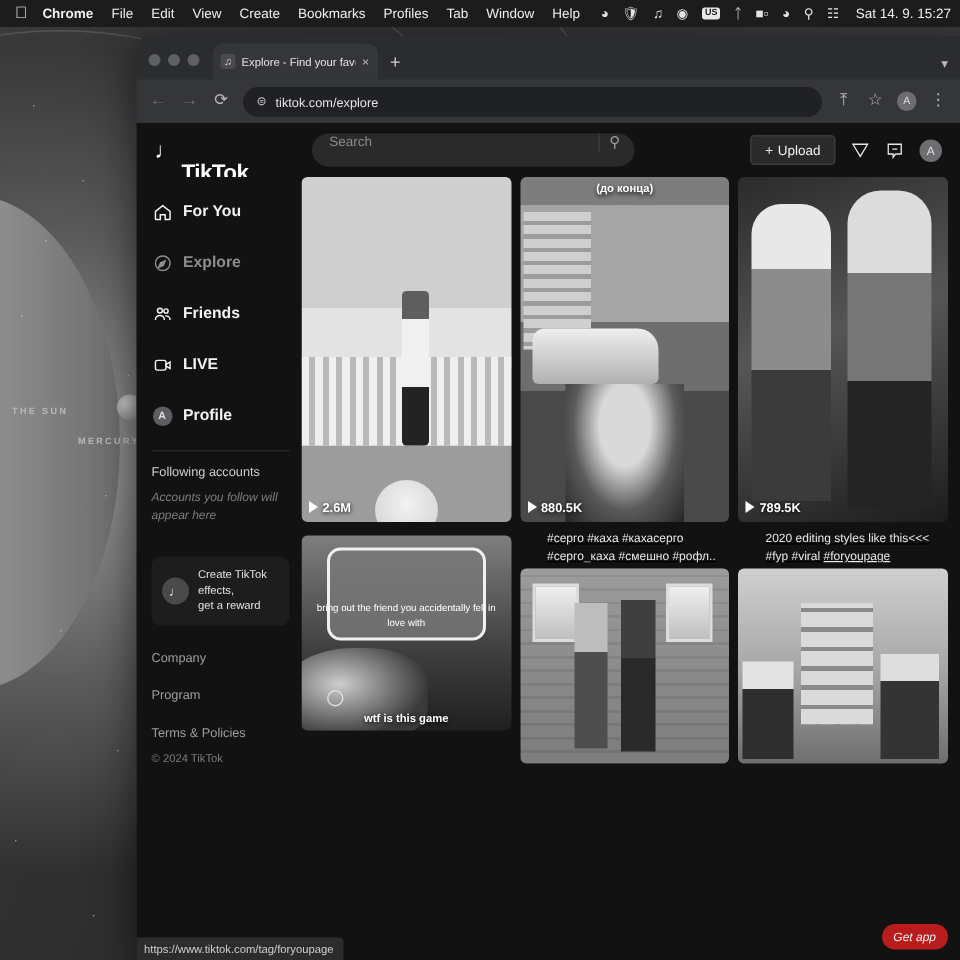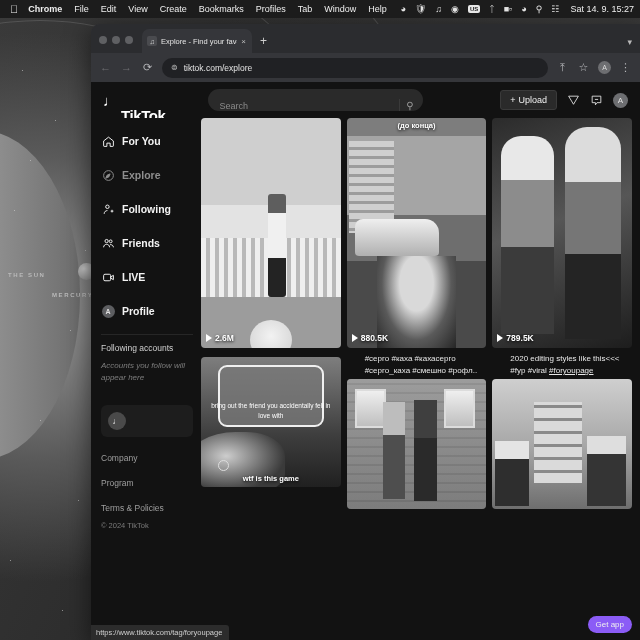--- a/index.html
+++ b/index.html
@@ -114,21 +114,21 @@
   .page { position:relative; height:558px; background:#121212; overflow:hidden; }
   .tt-header {
     height:36px; background:#121212; display:flex; align-items:center;
     padding:0 12px; gap:10px;
   }
   .tt-logo { display:flex; align-items:center; gap:3px; }
   .tt-note { font-size:15px; color:#fff; line-height:1; }
   .tt-logo-text { font-size:15px; font-weight:700; color:#fff; letter-spacing:-.4px;margin-top:31px; }
   .search-wrap {
     width:215px; height:22px; background:#2a2a2a; border-radius:44px;
-    display:flex; align-items:flex-end; padding:0 4px 0 12px; margin-left:32px;
+    display:flex; align-items:flex-start; padding:0 4px 0 12px; margin-left:32px;
   }
   .search-input {
     flex:1; background:transparent; border:0; outline:0;
     color:#e6e6e6; font-size:9px; font-family:inherit;
   }
   .search-input::placeholder { color:#8a8a8a; }
   .search-divider { width:1px; height:12px; background:#3a3a3a; margin-right:6px; }
   .search-icon { color:#9c9c9c; font-size:10px; padding-right:5px; }
   .hdr-right { margin-left:auto; display:flex; align-items:center; gap:10px; }
   .upload-btn {
@@ -175,21 +175,21 @@
   }
   .promo-text { font-size:7.5px; color:#e2e2e2; line-height:1.4; }
   .sb-links { margin-top:16px; display:flex; flex-direction:column; gap:15px; }
   .sb-link { font-size:8.5px; color:#9e9e9e; }
   .sb-copy { font-size:7.5px; color:#7a7a7a; margin-top:8px; }
 
   
   .grid-area { flex:1; background:#121212; padding:0 8px 0 0; overflow:hidden; }
   .grid { display:flex; gap:6px; }
   .col { flex:1; display:flex; flex-direction:column; gap:4px; }
-  .vcard { display:flex; flex-direction:column; }
+  .vcard { display:flex; flex-direction:column;text-decoration:underline; }
   .thumb {
     position:relative; width:100%; height:230px; border-radius:4px; overflow:hidden;
     background:#2a2a2a;
   }
   .thumb.short { height:130px; }
   .views {
     position:absolute; left:5px; bottom:5px; display:flex; align-items:center; gap:3px;
     color:#fff; font-size:8.5px; font-weight:700; text-shadow:0 1px 3px rgba(0,0,0,.9);
   }
   .play-tri {
@@ -297,23 +297,24 @@
   }
   .art6 .ppl {
     position:absolute; left:2%; bottom:2%; width:24%; height:50%;
     background:linear-gradient(#e4e4e4 0 28%, #2e2e2e 28% 100%);
   }
   .art6 .ppl2 {
     position:absolute; right:4%; bottom:2%; width:28%; height:54%;
     background:linear-gradient(#dedede 0 26%, #343434 26% 100%);
   }
   .getapp {
-    position:absolute; right:8px; bottom:7px; background:#8b5cf6;
+    position:absolute; right:8px; bottom:7px; background:#b91c1c;
     color:#f0f0f0; font-size:8px; padding:4px 8px; border-radius:12px;
     z-index:5;
+    font-style:italic;
   }
 
   
   .statusbar {
     position:absolute; left:0; bottom:0; background:#2c2c2c;
     color:#cfcfcf; font-size:7.5px; padding:3px 7px 3px 5px;
     border-radius:0 3px 0 0; z-index:9; white-space:nowrap;
   }
 </style>
 </head>
@@ -450,30 +451,20 @@
         <div class="nav-item muted">
           <span class="nav-ic">
             <svg width="13" height="13" viewBox="0 0 24 24" fill="none" stroke="#8e8e8e" stroke-width="1.8">
               <circle cx="12" cy="12" r="9"></circle>
                 <path d="M15 9l-2.4 5.6L7 17l2.4-5.6z" fill="#8e8e8e"></path>
             </svg>
           </span>
           <span>Explore</span>
         </div>
 
-        <div class="nav-item">
-          <span class="nav-ic">
-            <svg width="13" height="13" viewBox="0 0 24 24" fill="none" stroke="#f3f3f3" stroke-width="1.8">
-              <circle cx="10" cy="7" r="3.2"></circle>
-                <path d="M4 20c0-4 3-6 6-6"></path>
-                <path d="M16 15h5M18.5 12.5v5"></path>
-            </svg>
-          </span>
-          <span>Following</span>
-        </div>
 
         <div class="nav-item">
           <span class="nav-ic">
             <svg width="13" height="13" viewBox="0 0 24 24" fill="none" stroke="#f3f3f3" stroke-width="1.8">
               <circle cx="8.5" cy="7.5" r="3"></circle>
                 <circle cx="16" cy="8" r="2.6"></circle>
               <path d="M3 19c0-3.5 2.6-5.5 5.5-5.5S14 15.5 14 19"></path>
                 <path d="M15 14c3 0 6 1.6 6 5"></path>
             </svg>
           </span>
@@ -496,20 +487,24 @@
           </span>
           <span>Profile</span>
         </div>
 
         <div class="sb-divider"></div>
         <div class="sb-title">Following accounts</div>
         <div class="sb-sub">Accounts you follow will appear here</div>
 
         <div class="promo-card">
           <span class="promo-ic">♩</span>
+          <span class="promo-text">
+            <span>Create TikTok effects,</span><br>
+            <span>get a reward</span>
+          </span>
         </div>
 
         <div class="sb-links">
           <div class="sb-link">Company</div>
           <div class="sb-link">Program</div>
           <div class="sb-link">Terms &amp; Policies</div>
         </div>
         <div class="sb-copy">© 2024 TikTok</div>
       </div>
 

